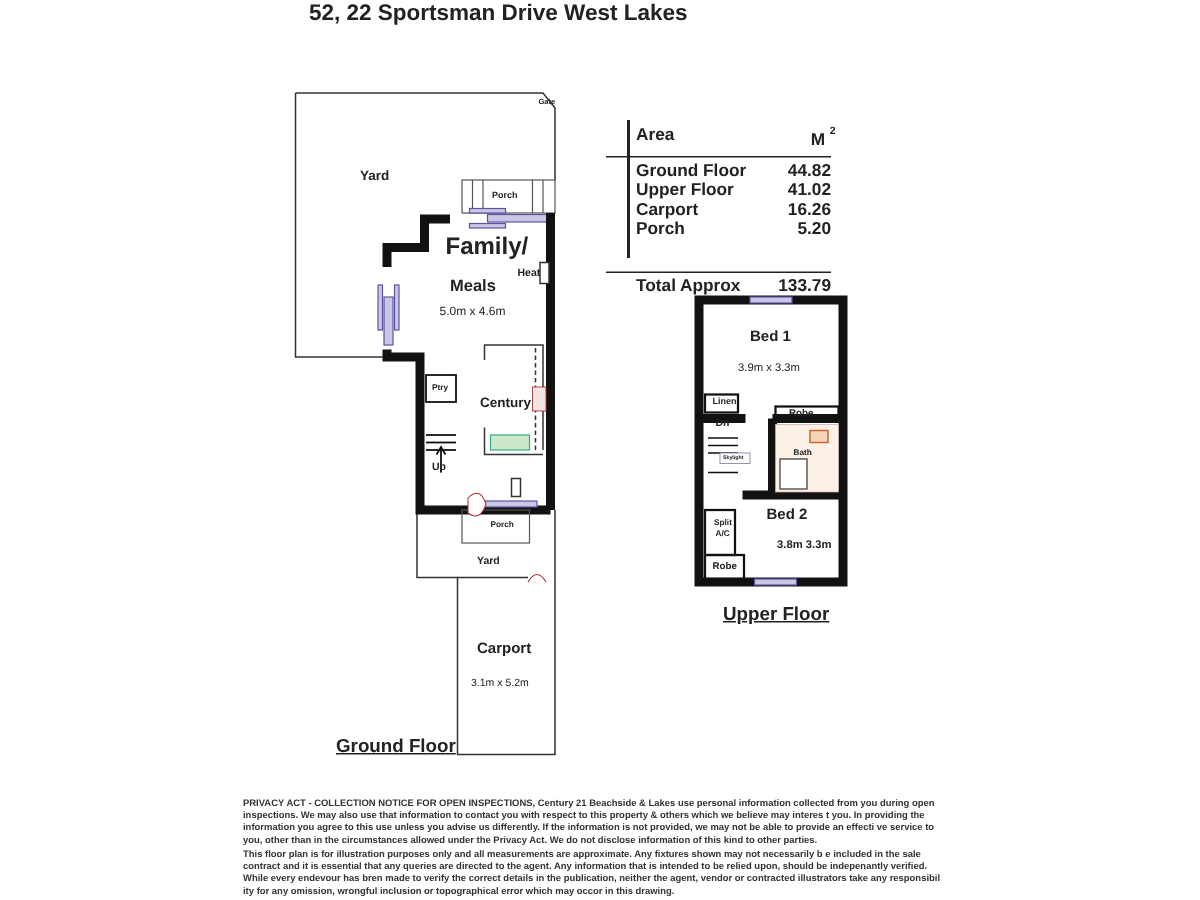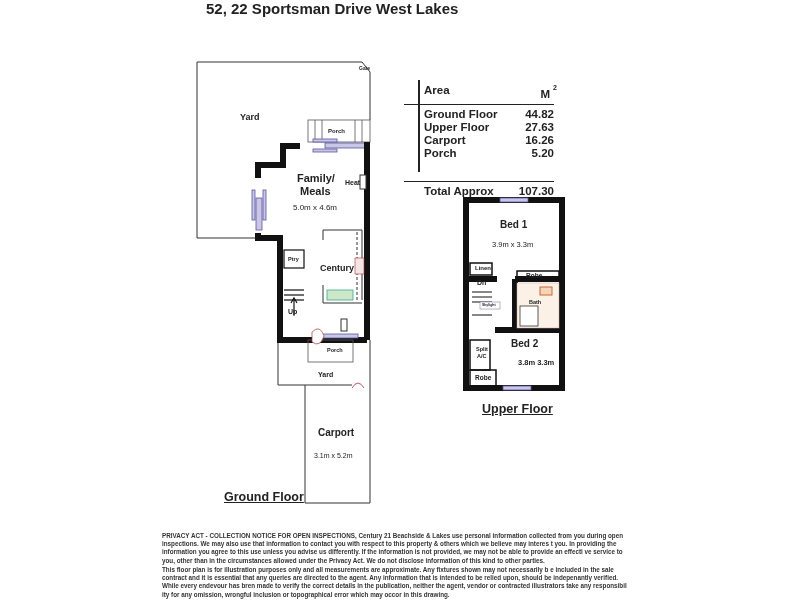--- a/index.html
+++ b/index.html
@@ -118,40 +118,40 @@
   <div class="row hdr">
     <span>Area</span>
     <span class="m2"><span>M</span><sup>2</sup></span>
   </div>
   <div class="row">
       <span>Ground Floor</span>
       <span>44.82</span>
     </div>
   <div class="row">
       <span>Upper Floor</span>
-      <span>27.63</span>
+      <span>41.02</span>
     </div>
   <div class="row">
       <span>Carport</span>
       <span>16.26</span>
     </div>
   <div class="row">
       <span>Porch</span>
       <span>5.20</span>
     </div>
   <div class="row tot">
       <span>Total Approx</span>
-      <span>107.30</span>
+      <span>133.79</span>
     </div>
 </div>
 
 <div class="lbl" style="left:240px;top:112px;font-size:9px;">Yard</div>
 <div class="lbl" style="left:359px;top:65px;font-size:5px;">Gate</div>
 <div class="lbl" style="left:328px;top:128px;font-size:6px;">Porch</div>
-<div class="lbl" style="left:297px;top:172px;font-size:11px;">Family/</div>
+<div class="lbl" style="left:297px;top:156px;font-size:16px;">Family/</div>
 <div class="lbl" style="left:300px;top:185px;font-size:11px;">Meals</div>
 <div class="lbl" style="left:293px;top:203px;font-size:8px;font-weight:normal;text-align:right;">5.0m x 4.6m</div>
 <div class="lbl" style="left:345px;top:179px;font-size:7px;">Heat</div>
 <div class="lbl" style="left:288px;top:256px;font-size:5.5px;">Ptry</div>
 <div class="lbl" style="left:320px;top:263px;font-size:9px;">Century</div>
 <div class="lbl" style="left:288px;top:308px;font-size:7px;">Up</div>
 <div class="lbl" style="left:327px;top:347px;font-size:5.5px;">Porch</div>
 <div class="lbl" style="left:318px;top:371px;font-size:7px;">Yard</div>
 <div class="lbl" style="left:318px;top:427px;font-size:10px;">Carport</div>
 <div class="lbl" style="left:314px;top:452px;font-size:7px;font-weight:normal;">3.1m x 5.2m</div>

